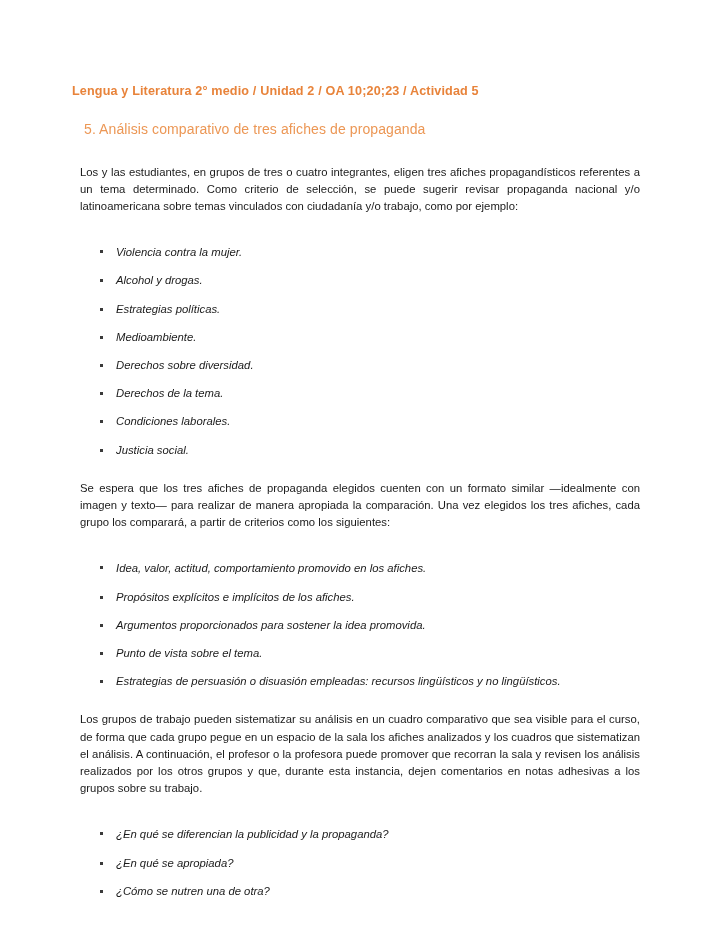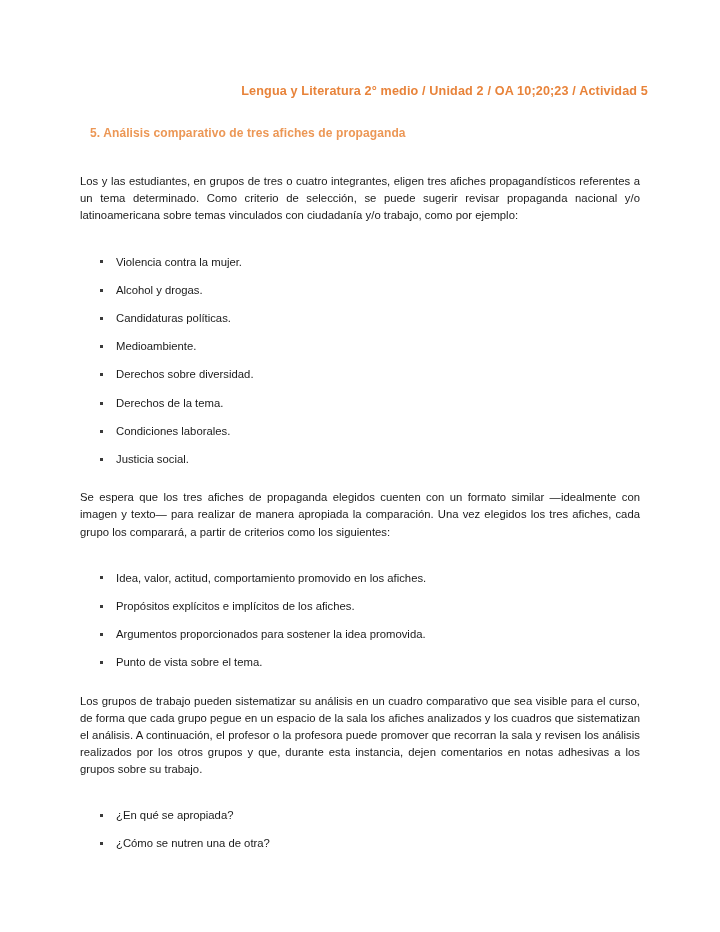--- a/index.html
+++ b/index.html
@@ -25,32 +25,32 @@
   }
   .content {
     position: absolute;
     left: 72px;
     top: 0;
     width: 576px;
   }
   .doc-title {
     margin: 0;
     padding-top: 83px;
-    text-align: right;
+    text-align: left;
     font-size: 12.6px;
     font-weight: bold;
     color: #e8833a;
     letter-spacing: 0.15px;
     line-height: 1.3;
   }
   .doc-subtitle {
-    margin: 18px;
+    margin: 12px;
     padding-top: 9px;
-    font-size: 12px;
-    font-weight: bold;
+    font-size: 14px;
+    font-weight: normal;
     color: #ec9755;
     letter-spacing: 0.1px;
     line-height: 1.3;
   }
   p.para {
     margin: 8px;
     padding-top: 13px;
     font-size: 11.3px;
     line-height: 17.2px;
     text-align: justify;
@@ -67,20 +67,21 @@
   }
   ul.bullets li {
     position: relative;
     margin: 0;
     padding-left: 44px;
     padding-top: 11px;
     font-size: 11.3px;
     line-height: 17.2px;
     text-align: justify;
     color: #1a1a1a;
+    font-style: italic;
   }
   ul.bullets li::before {
     content: "";
     position: absolute;
     left: 28px;
     top: 18px;
     width: 3px;
     height: 3px;
     background: #3a3a3a;
   }
@@ -96,39 +97,41 @@
 
     <h1 class="doc-title">Lengua y Literatura 2° medio / Unidad 2 / OA 10;20;23 / Actividad 5</h1>
 
     <h2 class="doc-subtitle">5. Análisis comparativo de tres afiches de propaganda</h2>
 
     <p class="para">Los y las estudiantes, en grupos de tres o cuatro integrantes, eligen tres afiches propagandísticos referentes a un tema determinado. Como criterio de selección, se puede sugerir revisar propaganda nacional y/o latinoamericana sobre temas vinculados con ciudadanía y/o trabajo, como por ejemplo:</p>
 
     <ul class="bullets tight">
       <li class="first">Violencia contra la mujer.</li>
       <li>Alcohol y drogas.</li>
-      <li>Candidaturas políticas.</li>
+      <li>Estrategias políticas.</li>
       <li>Medioambiente.</li>
       <li>Derechos sobre diversidad.</li>
       <li>Derechos de la tema.</li>
       <li>Condiciones laborales.</li>
       <li>Justicia social.</li>
     </ul>
 
     <p class="para">Se espera que los tres afiches de propaganda elegidos cuenten con un formato similar —idealmente con imagen y texto— para realizar de manera apropiada la comparación. Una vez elegidos los tres afiches, cada grupo los comparará, a partir de criterios como los siguientes:</p>
 
     <ul class="bullets tight">
       <li class="first">Idea, valor, actitud, comportamiento promovido en los afiches.</li>
       <li>Propósitos explícitos e implícitos de los afiches.</li>
       <li>Argumentos proporcionados para sostener la idea promovida.</li>
       <li>Punto de vista sobre el tema.</li>
+      <li>Estrategias de persuasión o disuasión empleadas: recursos lingüísticos y no lingüísticos.</li>
     </ul>
 
     <p class="para">Los grupos de trabajo pueden sistematizar su análisis en un cuadro comparativo que sea visible para el curso, de forma que cada grupo pegue en un espacio de la sala los afiches analizados y los cuadros que sistematizan el análisis. A continuación, el profesor o la profesora puede promover que recorran la sala y revisen los análisis realizados por los otros grupos y que, durante esta instancia, dejen comentarios en notas adhesivas a los grupos sobre su trabajo.</p>
 
 
     <ul class="bullets tight">
+      <li class="first">¿En qué se diferencian la publicidad y la propaganda?</li>
       <li>¿En qué se apropiada?</li>
       <li>¿Cómo se nutren una de otra?</li>
     </ul>
 
   </div>
 </div>
 
 </body></html>

